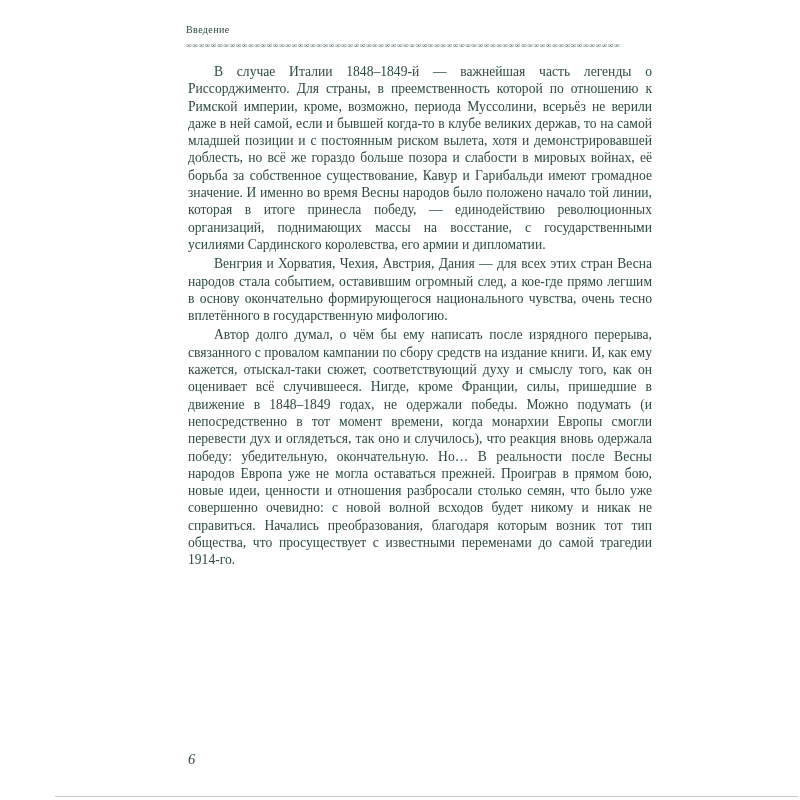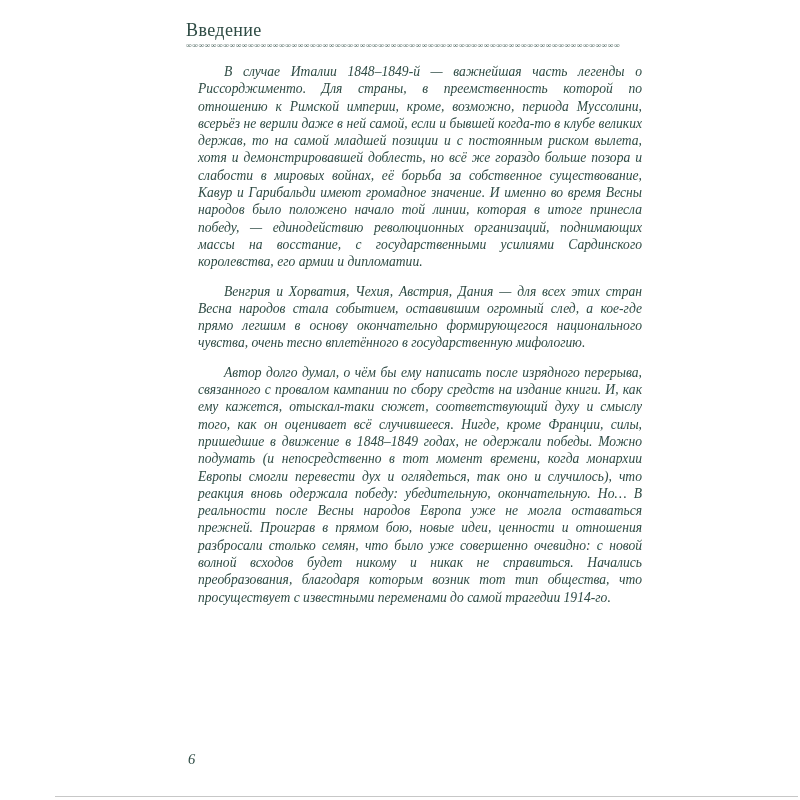--- a/index.html
+++ b/index.html
@@ -14,21 +14,21 @@
     position: relative;
     overflow: hidden;
   }
   .content {
     position: absolute;
     left: 186px;
     top: 22px;
     width: 468px;
   }
   .chapter-heading {
-    font-size: 18px;
+    font-size: 10px;
     font-weight: normal;
     letter-spacing: 0.4px;
     margin: 0;
     line-height: 16px;
   }
   .ornament {
     font-size: 8px;
     line-height: 9px;
     margin-top: 3px;
     letter-spacing: 0.5px;
@@ -37,23 +37,22 @@
     width: 100%;
     opacity: 0.9;
   }
   .body-text {
     margin-top: 13px;
     text-align: justify;
     font-size: 13.6px;
     line-height: 17.3px;
   }
   .body-text p {
-    margin: 12px;
+    margin: 2px;
     text-indent: 26px;
-    font-style: italic;
   }
   .page-number {
     position: absolute;
     left: 188px;
     top: 751px;
     font-style: italic;
     font-size: 14.5px;
   }
   .scan-edge {
     position: absolute;

